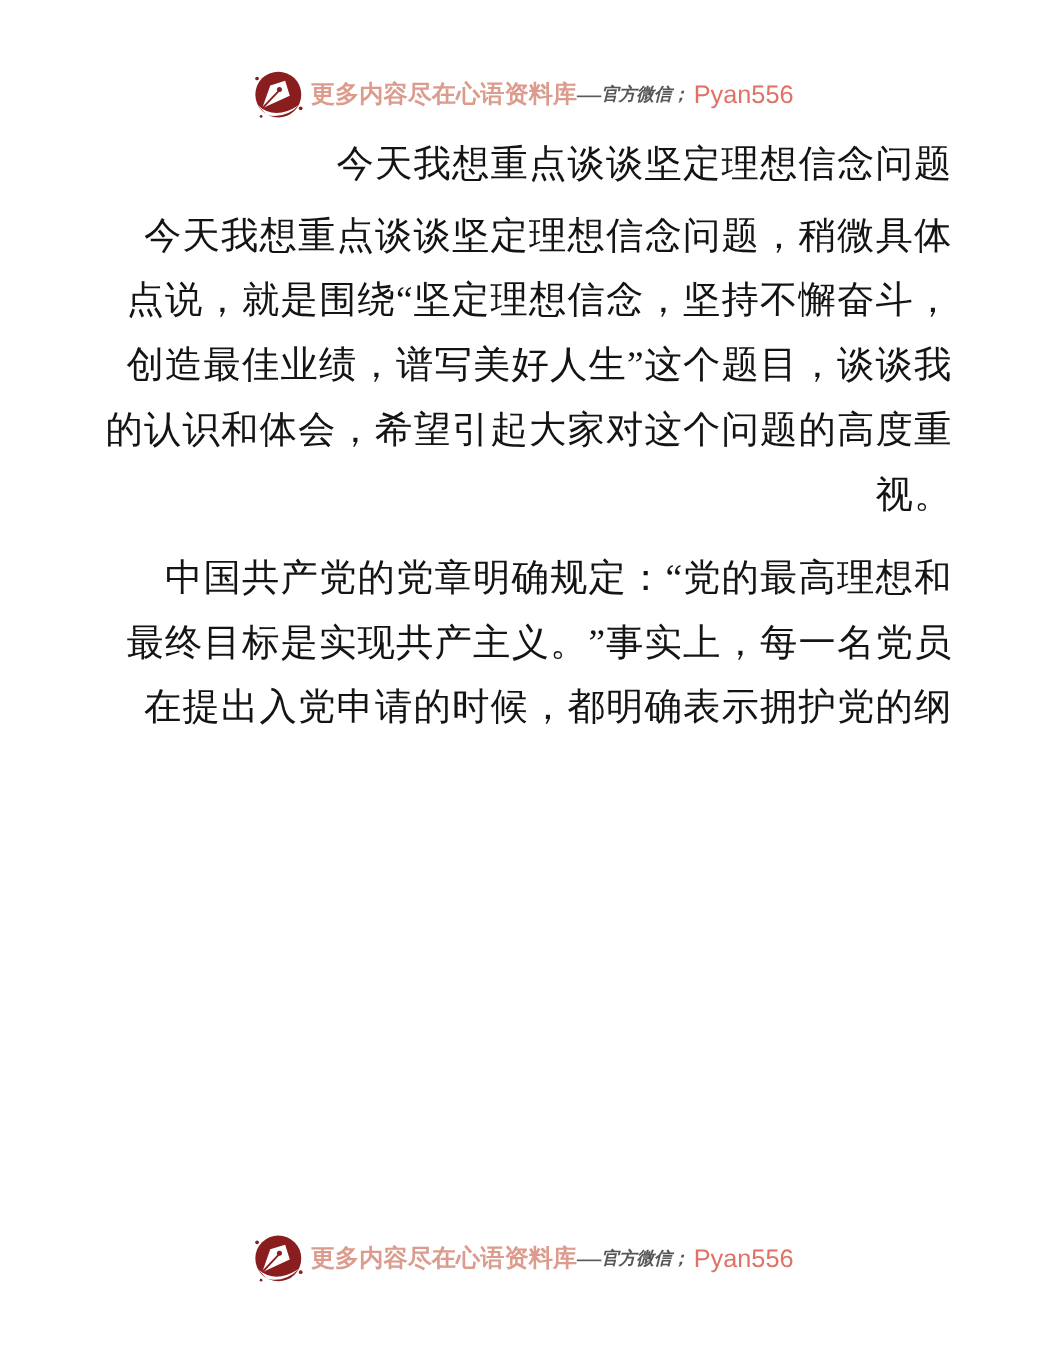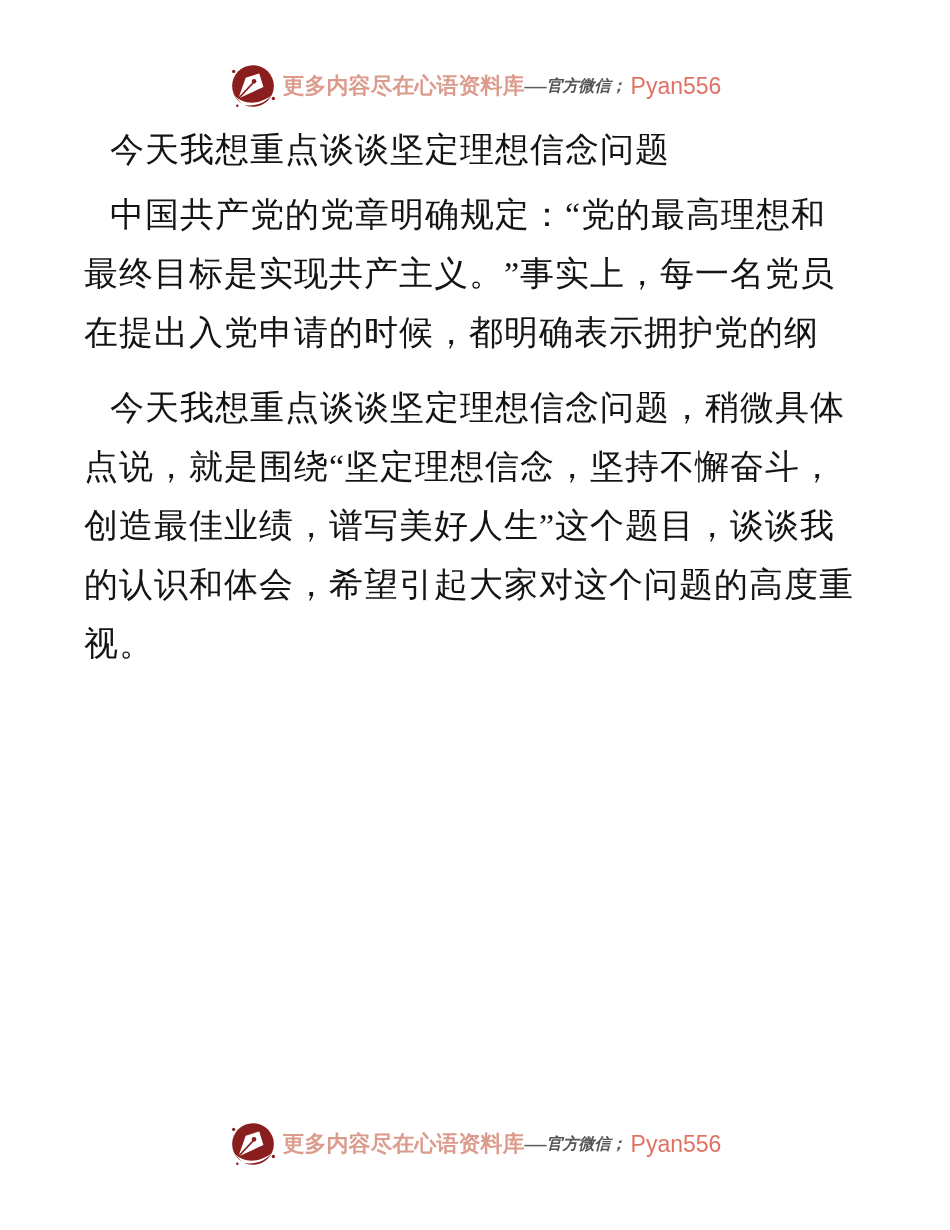--- a/index.html
+++ b/index.html
@@ -3,20 +3,21 @@
 <meta charset="utf-8">
 <style>
   html, body { margin: 0; padding: 0; background: #ffffff; }
   .page {
     position: relative;
     width: 950px;
     height: 1230px;
     background: #ffffff;
     overflow: hidden;
     font-family: "Liberation Serif", serif;
+    text-align: right;
   }
   
   .watermark-row {
     position: absolute;
     left: 0;
     right: 0;
     display: flex;
     justify-content: center;
     align-items: center;
     letter-spacing: 0;
@@ -91,28 +92,28 @@
       <circle cx="8" cy="42" r="1.2" fill="#8a1e1e"></circle>
     </svg>
     <span class="wm-brand">更多内容尽在心语资料库</span>
       <span class="wm-dash">—</span>
       <span class="wm-wechat">官方微信；</span>
       <span class="wm-id">Pyan556</span>
   </div>
 
   <div class="content">
     <h1 class="doc-title">今天我想重点谈谈坚定理想信念问题</h1>
-    <p class="para">中国共产党的党章明确规定：“党的最高理想和
-最终目标是实现共产主义。”事实上，每一名党员
-在提出入党申请的时候，都明确表示拥护党的纲</p>
     <p class="para">今天我想重点谈谈坚定理想信念问题，稍微具体
 点说，就是围绕“坚定理想信念，坚持不懈奋斗，
 创造最佳业绩，谱写美好人生”这个题目，谈谈我
 的认识和体会，希望引起大家对这个问题的高度重
 视。</p>
+    <p class="para">中国共产党的党章明确规定：“党的最高理想和
+最终目标是实现共产主义。”事实上，每一名党员
+在提出入党申请的时候，都明确表示拥护党的纲</p>
   </div>
 
   <div class="watermark-row footer">
     <svg class="wm-logo" viewBox="0 0 46 46">
       <circle cx="23" cy="23" r="20" fill="#8a1e1e"></circle>
       <path d="M5 32 Q 20 46 41 32 Q 30 44 13 41 Z" fill="#ffffff"></path>
       <path d="M9 35 L16 15 L29 11 L33 24 Z" fill="#ffffff"></path>
       <path d="M9 35 L24 19" stroke="#8a1e1e" stroke-width="1.6" fill="none"></path>
       <circle cx="24" cy="18.5" r="2.2" fill="#8a1e1e"></circle>
       <circle cx="4.5" cy="9" r="1.6" fill="#8a1e1e"></circle>

